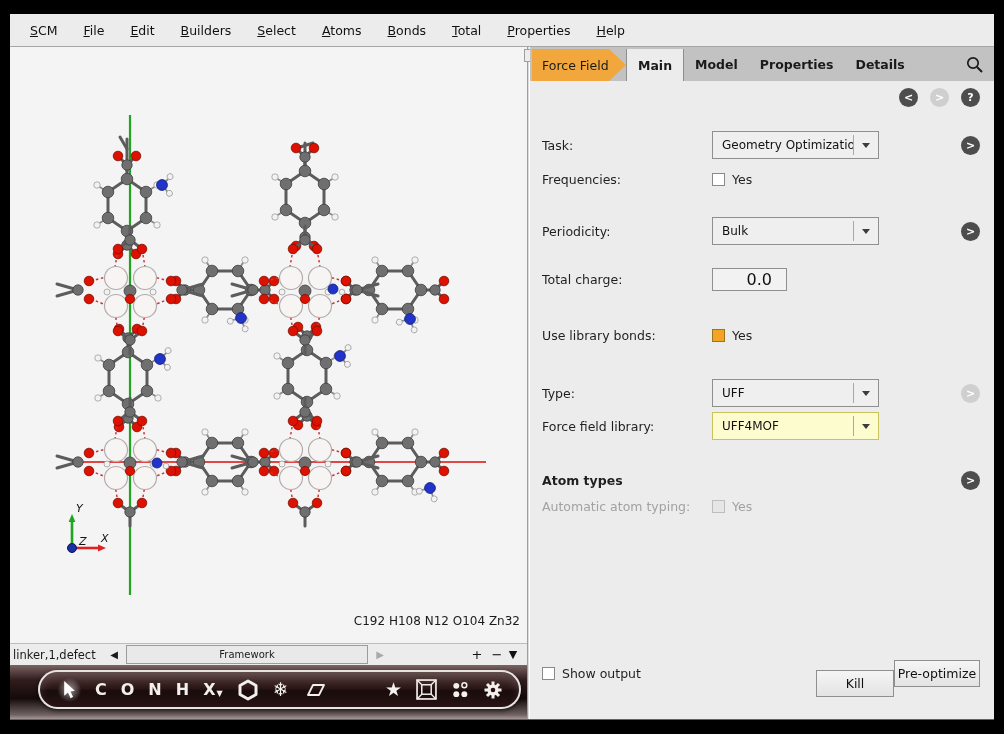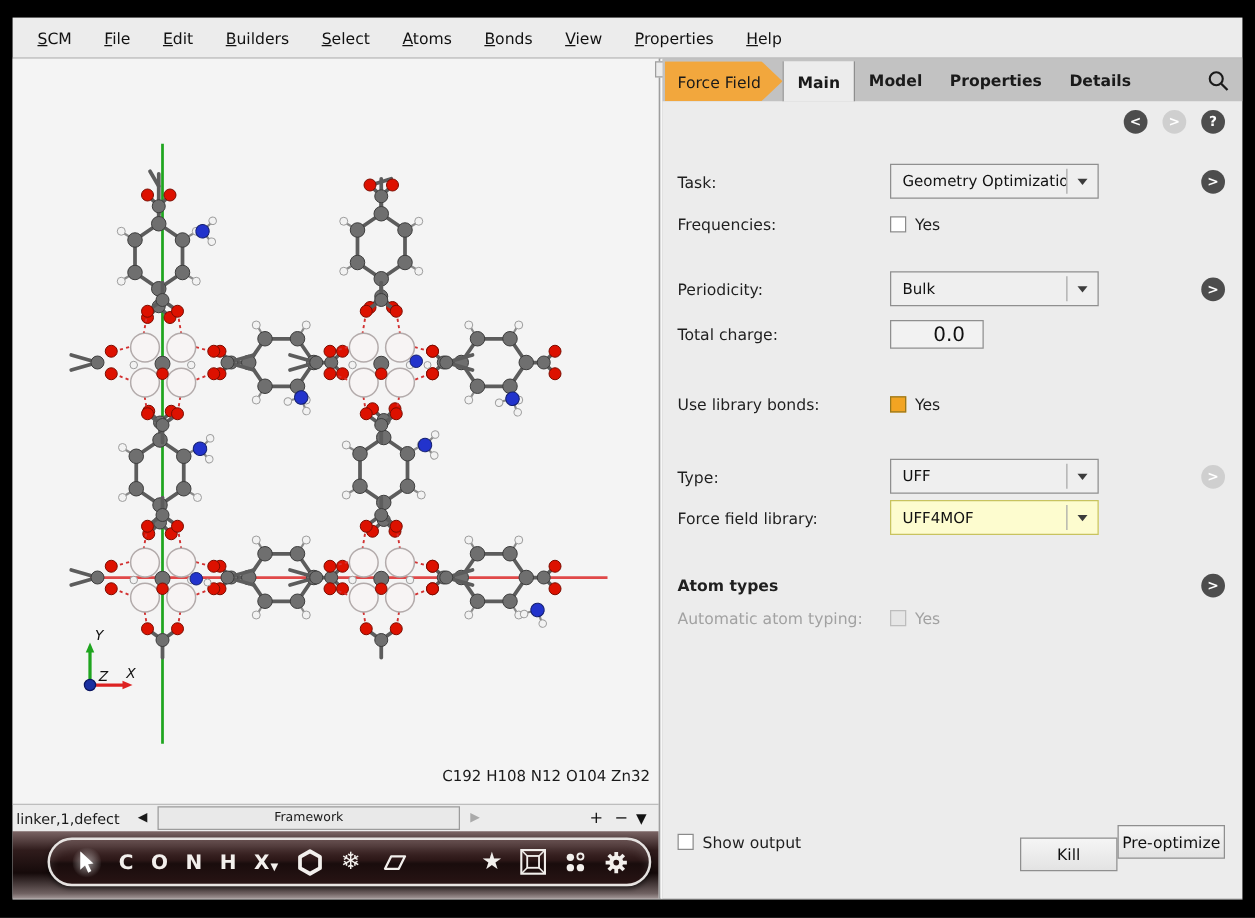--- a/index.html
+++ b/index.html
@@ -1,17 +1,17 @@
 <!DOCTYPE html>
 <html><head>
 <meta charset="utf-8">
 <style>
   * { margin:0; padding:0; box-sizing:border-box; }
   html,body { background:#000; font-family:"DejaVu Sans","Liberation Sans",sans-serif; }
-  .window { position:relative; margin:14px 10px; width:984px; height:706px; background:#737373; overflow:hidden; }
+  .window { position:relative; margin:14px 10px; width:984px; height:706px; background:#4d7c0f; overflow:hidden; }
 
   
   .menubar { height:33px; background:#ececec; border-bottom:1px solid #a6a6a6;
              display:flex; align-items:center; padding-left:20px; gap:26px; }
   .menu-item { display:inline-block; font-size:12.5px; color:#111; cursor:default; }
   .menu-item::first-letter { text-decoration:underline; }
 
   .main-row { display:flex; height:672px; }
 
   
@@ -111,21 +111,21 @@
 <div class="window">
 
   <div class="menubar">
     <span class="menu-item">SCM</span>
     <span class="menu-item">File</span>
     <span class="menu-item">Edit</span>
     <span class="menu-item">Builders</span>
     <span class="menu-item">Select</span>
     <span class="menu-item">Atoms</span>
     <span class="menu-item">Bonds</span>
-    <span class="menu-item">View</span>
+    <span class="menu-item">Total</span>
     <span class="menu-item">Properties</span>
     <span class="menu-item">Help</span>
   </div>
 
   <div class="main-row">
 
     <div class="viewer-col">
       <svg class="canvas" viewBox="0 0 517 596">
         <defs>
           <g id="hring">
@@ -380,21 +380,21 @@
           <span class="flabel">Periodicity:</span>
           <div class="dropdown">
             <span class="dd-text">Bulk</span>
             <span class="dd-arrow">
                 <span class="tri-down"></span>
               </span>
           </div>
           <span class="chev circle-btn">&gt;</span>
         </div>
 
-        <div class="frow" style="margin-top:11px;">
+        <div class="frow" style="margin-top:23px;">
           <span class="flabel">Total charge:</span>
           <span class="textinput">0.0</span>
         </div>
 
         <div class="frow" style="margin-top:34px;">
           <span class="flabel">Use library bonds:</span>
           <span class="checkbox checked"></span>
           <span class="cb-label">Yes</span>
         </div>
 

